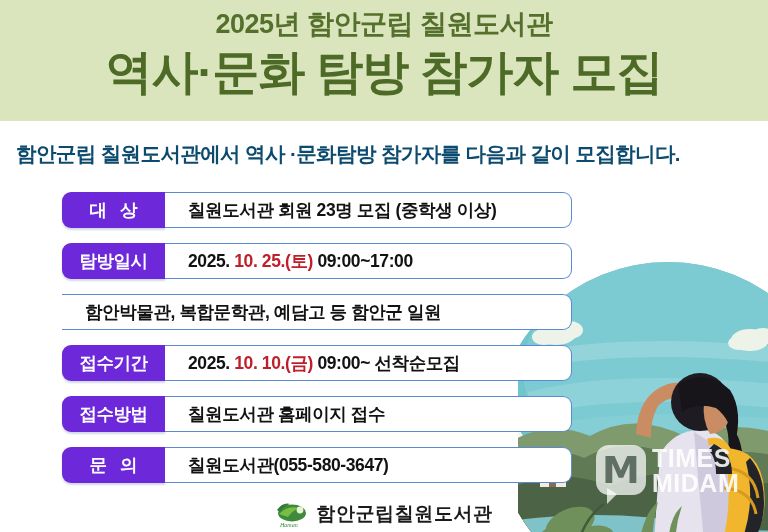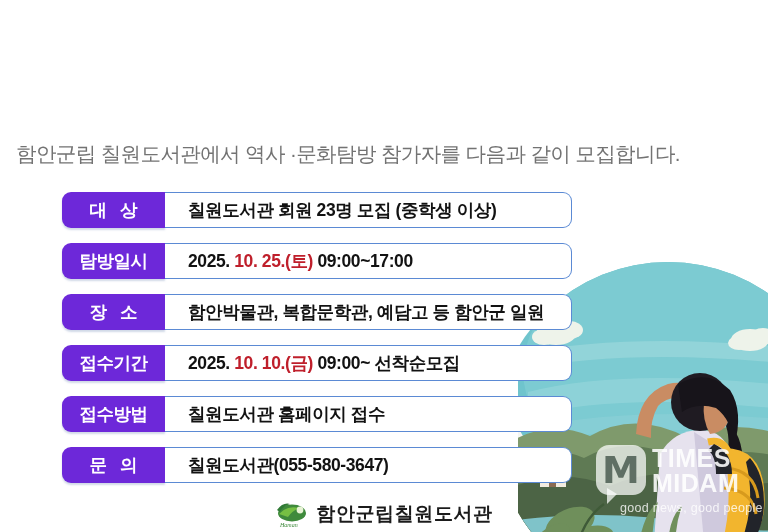--- a/index.html
+++ b/index.html
@@ -65,22 +65,22 @@
     white-space: nowrap;
   }
 
   
   .subtitle {
     position: absolute;
     left: 16px;
     top: 140px;
     width: 740px;
     font-size: 20.5px;
-    font-weight: normal;
-    color: #737373;
+    font-weight: bold;
+    color: #0c4a6e;
     letter-spacing: -0.6px;
     white-space: nowrap;
     z-index: 4;
   }
 
   
   .rows {
     position: absolute;
     left: 62px;
     top: 192px;
@@ -278,20 +278,24 @@
         </g>
 
         <g fill="#6f8f5b">
           <path d="M120 286 Q126 250 140 240 Q134 262 134 286 Z"></path>
           <path d="M150 288 Q150 256 164 244 Q156 266 158 288 Z"></path>
         </g>
       </g>
     </svg>
   </div>
 
+  <div class="header-band">
+    <div class="header-line1">2025년 함안군립 칠원도서관</div>
+    <div class="header-line2">역사·문화 탐방 참가자 모집</div>
+  </div>
 
   <div class="subtitle">함안군립 칠원도서관에서 역사 ·문화탐방 참가자를 다음과 같이 모집합니다.</div>
 
   <div class="rows">
     <div class="row">
       <div class="row-label">
           <span class="spaced">대상</span>
         </div>
       <div class="row-value">
           <span><span>칠원도서관 회원 23명 모집 (중학생 이상)</span></span>
@@ -299,23 +303,20 @@
     </div>
     <div class="row">
       <div class="row-label">
           <span>탐방일시</span>
         </div>
       <div class="row-value">
           <span><span>2025. </span><span class="accent">10. 25.(토)</span><span> 09:00~17:00</span></span>
         </div>
     </div>
     <div class="row">
-      <div class="row-label">
-          <span class="spaced">장소</span>
-        </div>
       <div class="row-value">
           <span><span>함안박물관, 복합문학관, 예담고 등 함안군 일원</span></span>
         </div>
     </div>
     <div class="row">
       <div class="row-label">
           <span>접수기간</span>
         </div>
       <div class="row-value">
           <span><span>2025. </span><span class="accent">10. 10.(금)</span><span> 09:00~ 선착순모집</span></span>
@@ -352,17 +353,16 @@
 
   <div class="watermark">
     <div class="wm-inner">
       <div class="wm-bubble">
         <span class="wm-m">M</span>
       </div>
       <div class="wm-name">
         <div>TIMES</div>
         <div>MIDAM</div>
       </div>
-      <div class="wm-tag">good news, good people</div>
     </div>
   </div>
 
 </div>
 
 </body></html>

